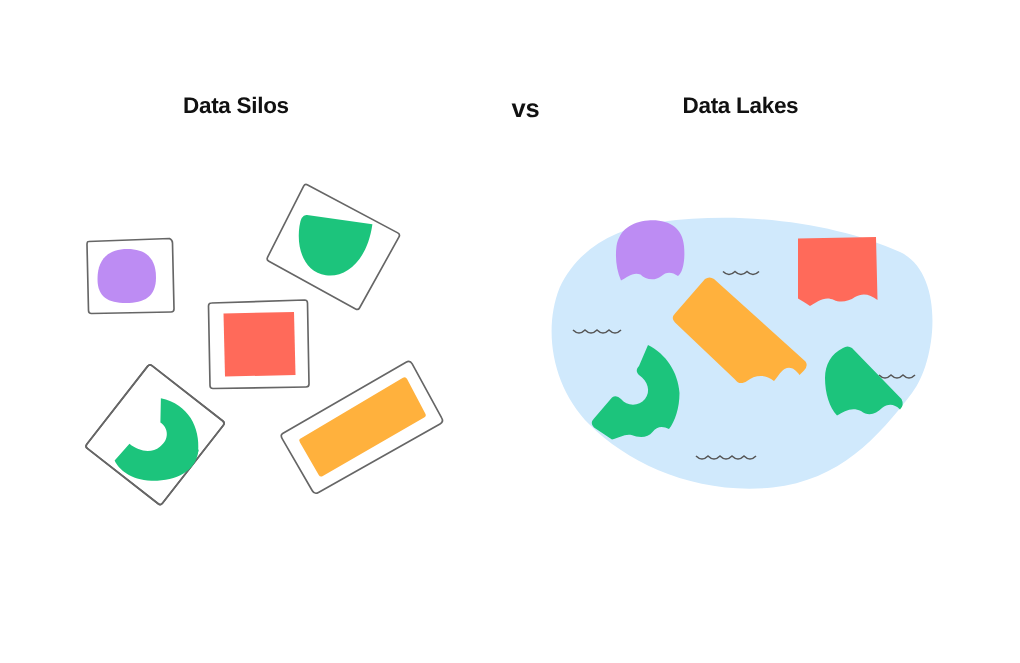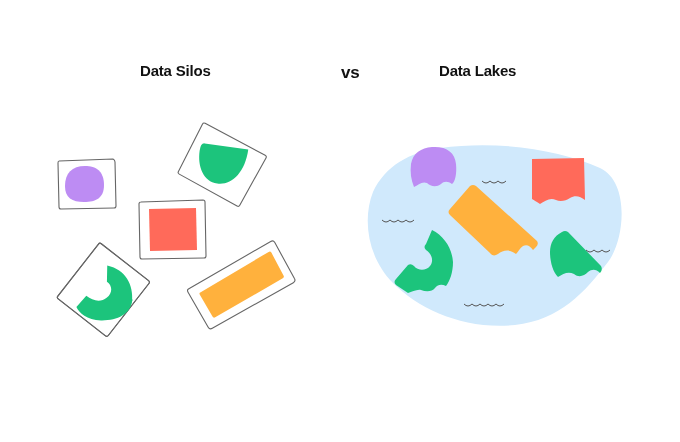--- a/index.html
+++ b/index.html
@@ -1,20 +1,20 @@
 <!DOCTYPE html>
 <html><head>
   <meta charset="utf-8">
   <style>
     html, body { margin: 0; padding: 0; background: #ffffff; }
     body { width: 680px; height: 442px; position: relative; overflow: hidden; font-family: "Liberation Sans", sans-serif; }
     .title { position: absolute; top: 62px; font-weight: 700; color: #111111; font-size: 15px; letter-spacing: -0.2px; white-space: nowrap; }
-    .title-left { left: 140px; }
+    .title-left { left: 122px; }
     .title-vs { left: 327px; top: 63px; font-size: 17px; font-weight: 800; margin-left: 14px; }
-    .title-right { left: 439px; }
+    .title-right { left: 455px; }
     svg.art { position: absolute; left: 0; top: 0; }
   </style>
 </head>
 <body>
 
 <div class="title title-left">Data Silos</div>
 <div class="title title-vs">vs</div>
 <div class="title title-right">Data Lakes</div>
 
 <svg class="art" width="680" height="442" viewBox="0 0 680 442">

